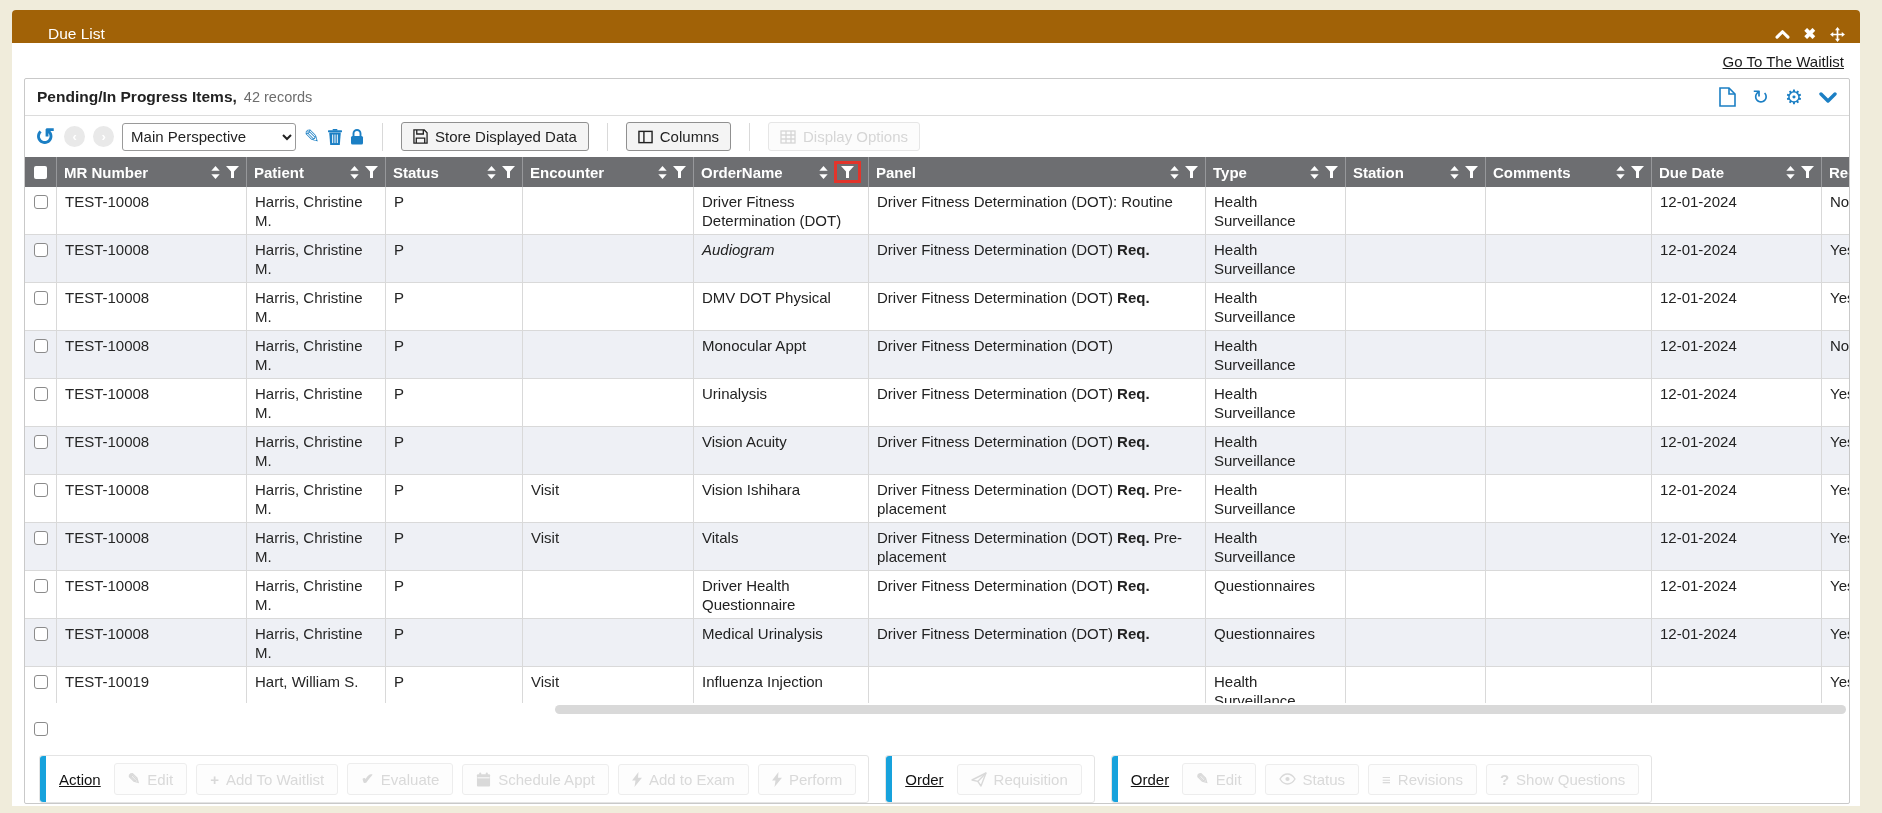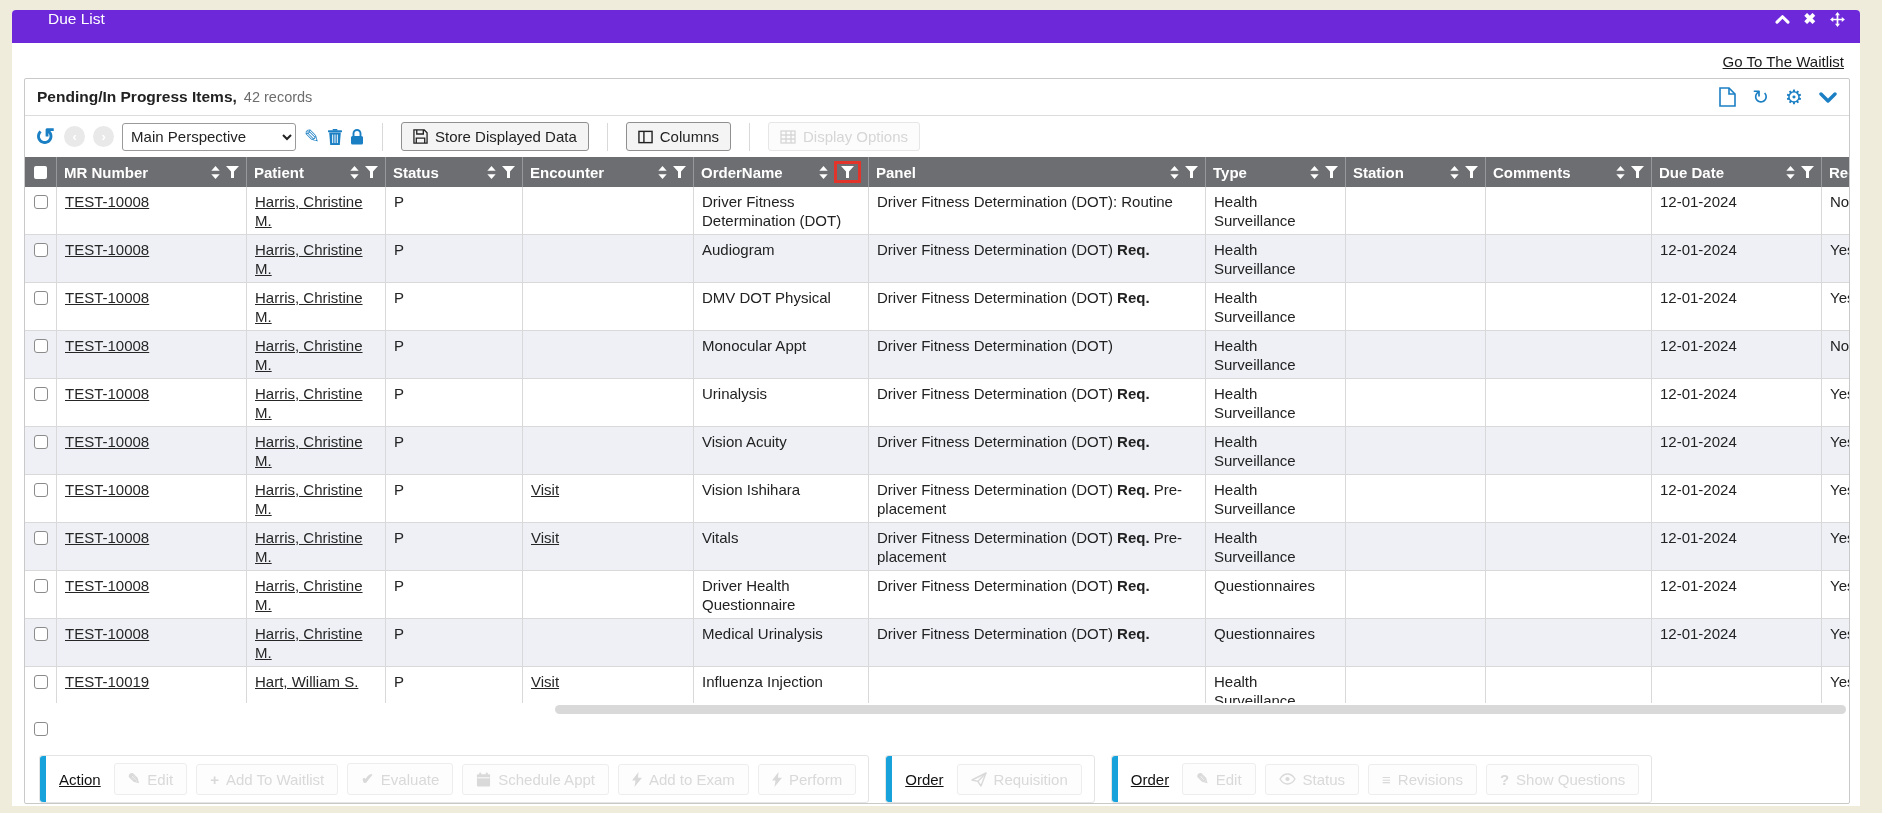--- a/index.html
+++ b/index.html
@@ -1,21 +1,21 @@
 <!DOCTYPE html>
 <html><head>
 <meta charset="utf-8">
 <style>
   * { margin:0; padding:0; box-sizing:border-box; }
   html,body { font-family:"Liberation Sans", sans-serif; }
   .page { width:1882px; height:813px; background:#f0ecdb; overflow:hidden; position:relative; }
   .window { margin:10px 22px 0 12px; height:796px; background:#fff; border-radius:4px 4px 0 0; }
 
   
-  .titlebar { height:33px; background:#6d28d9; border-radius:4px 4px 0 0; display:flex; align-items:flex-start; color:#fff; }
+  .titlebar { height:33px; background:#a16207; border-radius:4px 4px 0 0; display:flex; align-items:flex-end; color:#fff; }
   .tb-title { padding-left:36px; font-size:15.5px; }
   .tb-icons { margin-left:auto; padding-right:14px; display:flex; align-items:center; gap:13px; }
   .tb-ic { color:#fff; font-size:15px; font-weight:bold; display:flex; align-items:center; cursor:pointer; }
 
   
   .waitlist-row { display:flex; justify-content:flex-end; padding:10px 16px 3px; }
   .wl-link { color:#1a1a1a; font-size:15px; text-decoration:underline; cursor:pointer; }
 
   
   .panel { margin:5px 10px 0 12px; border:1px solid #c9c9c9; border-radius:2px; background:#fff; overflow:hidden; }
@@ -47,21 +47,21 @@
   .sort-ic, .fun-ic { color:#fff; display:flex; align-items:center; cursor:pointer; }
   .sort-ic { margin-right:6px; }
   .th.sel, .td.sel { width:32px; justify-content:center; padding:0; }
   .hcb { width:13px; height:13px; background:#fff; border-radius:2px; }
   .hl { border:3px solid #e2342b; padding:2px 4px; display:flex; align-items:center; }
   .tr { display:flex; height:48px; border-bottom:1px solid #d9d9d9; background:#fff; overflow:hidden; }
   .tr.alt { background:#eef0f5; }
   .td { flex:none; padding:5px 8px; border-right:1px solid #d9d9d9; font-size:15px; line-height:1.27; color:#222; overflow:hidden; }
   .td.sel { display:flex; padding-top:8px; align-items:flex-start; }
   .cb { width:14px; height:14px; border:1.5px solid #8b8b8b; border-radius:3px; background:#fff; display:inline-block; cursor:pointer; }
-  .td a { color:#262626; text-decoration:underline; cursor:pointer; }
+  .td a { color:#262626; cursor:pointer; }
   .td b { font-weight:700; }
 
   .hscroll { height:9px; margin:2px 3px 1px; }
   .hthumb { height:9px; border-radius:5px; background:#d9d9d9; width:71%; margin-left:auto; }
   .foot-row { padding:7px 0 7px 9px; }
 
   
   .actions { margin:8px 14px 0; display:flex; gap:16px; }
   .agroup { position:relative; background:#fff; border:1px solid #e4e4e4; border-radius:3px; padding:7px 12px 7px 19px; display:flex; align-items:center; gap:9px; }
   .agroup::before { content:""; position:absolute; left:0; top:0; bottom:0; width:6px; background:#17a2dc; border-radius:3px 0 0 3px; }
@@ -352,21 +352,21 @@
             <div class="td" style="width: 60px;"><span>No</span></div>
           </div>
           <div class="tr alt">
             <div class="td sel" style="width: 32px;">
               <span class="cb"></span>
             </div>
             <div class="td" style="width: 190px;"><a>TEST-10008</a></div>
             <div class="td" style="width: 139px;"><a>Harris, Christine M.</a></div>
             <div class="td" style="width: 137px;"><span>P</span></div>
             <div class="td" style="width: 171px;"></div>
-            <div class="td" style="width: 175px;"><span>Audiogram</span></div>
+            <div class="td" style="width: 175px; font-style: italic;"><span>Audiogram</span></div>
             <div class="td" style="width: 337px;"><span>Driver Fitness Determination (DOT)</span> <b>Req.</b></div>
             <div class="td" style="width: 140px;"><span>Health Surveillance</span></div>
             <div class="td" style="width: 140px;"><span></span></div>
             <div class="td" style="width: 166px;"><span></span></div>
             <div class="td" style="width: 170px;"><span>12-01-2024</span></div>
             <div class="td" style="width: 60px;"><span>Yes</span></div>
           </div>
           <div class="tr">
             <div class="td sel" style="width: 32px;">
               <span class="cb"></span>

